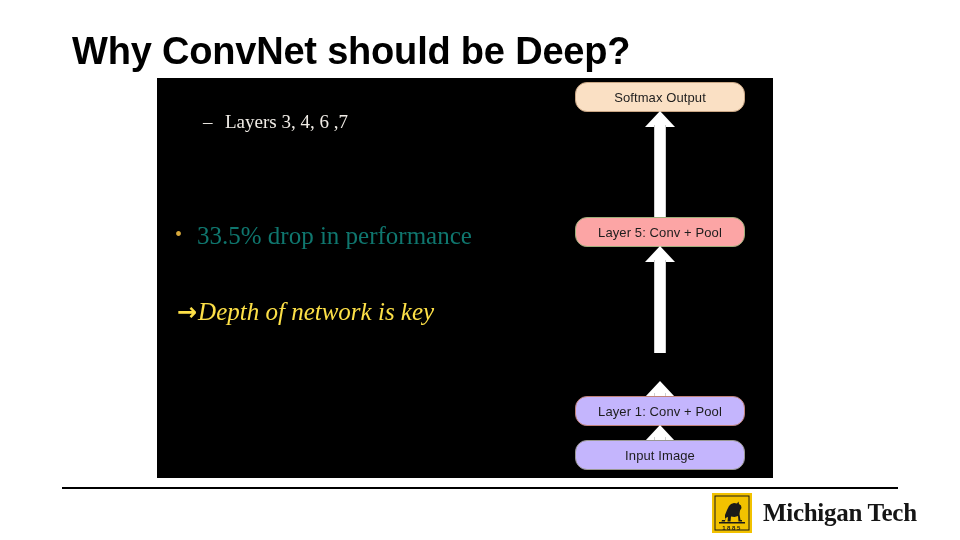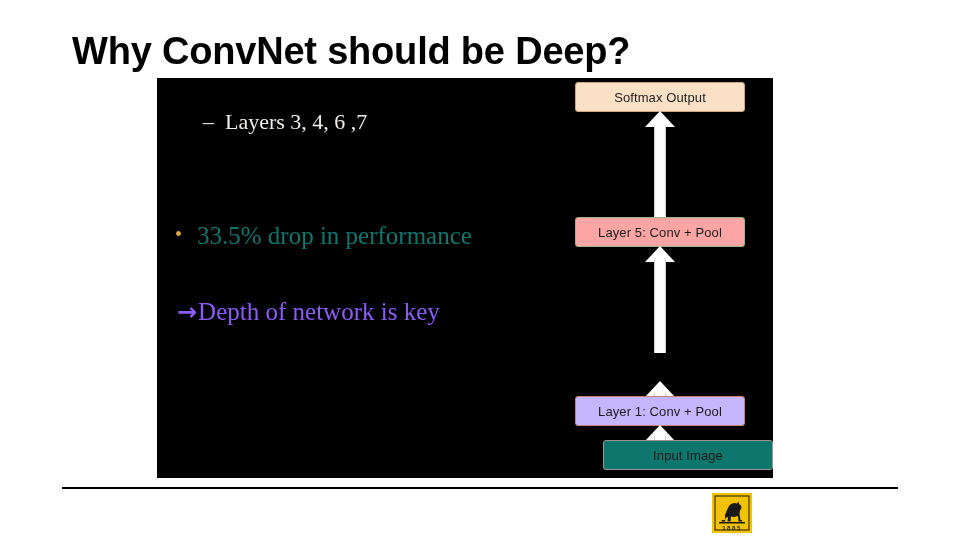--- a/index.html
+++ b/index.html
@@ -68,39 +68,40 @@
   .bullet.accent {
     color: #0f766e;
   }
   .bullet.accent::before {
     color: #d8a93c;
   }
   .sub-bullet {
     position: relative;
     font-family: "Liberation Serif", serif;
     color: #f0ece6;
-    font-size: 22px;
+    font-size: 19px;
     line-height: 28px;
     padding-left: 58px;
     margin-top: 2px;
   }
   .sub-bullet::before {
     content: "\2013";
     position: absolute;
     left: 36px;
     top: 0;
   }
   .conclusion {
     position: relative;
     font-family: "Liberation Serif", serif;
-    color: #8b5cf6;
+    color: #fde047;
     font-size: 25px;
     line-height: 30px;
     padding-left: 10px;
     white-space: nowrap;
+    font-style: italic;
   }
   .arrow-glyph {
     font-family: "DejaVu Sans", sans-serif;
     font-weight: bold;
     font-size: 24px;
     margin-right: 1px;
   }
   .spacer-m { height: 38px; }
   .spacer-l { height: 46px; }
 
@@ -110,37 +111,37 @@
     left: 415px;
     top: 0px;
     width: 200px;
     height: 400px;
   }
   .node {
     position: absolute;
     left: 3px;
     width: 170px;
     height: 30px;
-    border-radius: 3px;
+    border-radius: 12px;
     border: 1px solid #8c8c8c;
     box-sizing: border-box;
     font-family: "Liberation Sans", sans-serif;
     font-size: 13px;
     color: #1d1d1d;
     display: flex;
     align-items: center;
     justify-content: center;
     text-align: center;
     letter-spacing: 0.1px;
   }
   .node-softmax { top: 4px;   background: #fae0c4; border-color: #c9a684; }
   .node-l5      { top: 139px; background: #fca5a5; border-color: #9fae7b; }
   .node-l2      { top: 274px; background: #eba79e; border-color: #c0827a; }
   .node-l1      { top: 318px; background: #c4b5fd; border-color: #c0827a; }
-  .node-input   { top: 362px; background: #0f766e; border-color: #9a9893; margin-left: 28px; }
+  .node-input   { top: 362px; background: #c4b5fd; border-color: #9a9893; }
 
   
   .arrow {
     position: absolute;
     left: 73px;
     width: 30px;
     background: transparent;
   }
   .arrow .shaft {
     position: absolute;
@@ -281,13 +282,14 @@
 <div class="brand">
   <div class="brand-mark">
     <svg width="40" height="40" viewBox="0 0 40 40" aria-hidden="true">
       <rect x="0" y="0" width="40" height="40" fill="#f2c200"></rect>
       <rect x="3" y="3" width="34" height="34" fill="none" stroke="#1a1a1a" stroke-width="1"></rect>
       <path d="M10 27 L13 27 L13 22 L15 17 L17 13 L19 11 L22 10 L25 10.5 L26.5 8.5 L27 11 L29 12.5 L29.5 15 L28 17.5 L27.5 21 L28.5 27 L30 27 L30 28.5 L26.5 28.5 L26 23 L22.5 24 L19 23.5 L18.5 28.5 L15.5 28.5 L16 24 L13.5 25 L13 28.5 L9.5 28.5 Z" fill="#1a1a1a"></path>
       <path d="M7 29 L33 29 L33 30.5 L7 30.5 Z" fill="#1a1a1a"></path>
     </svg>
     <div class="brand-year">1885</div>
   </div>
+  <div class="brand-name">Michigan Tech</div>
 </div>
 
 </body></html>

